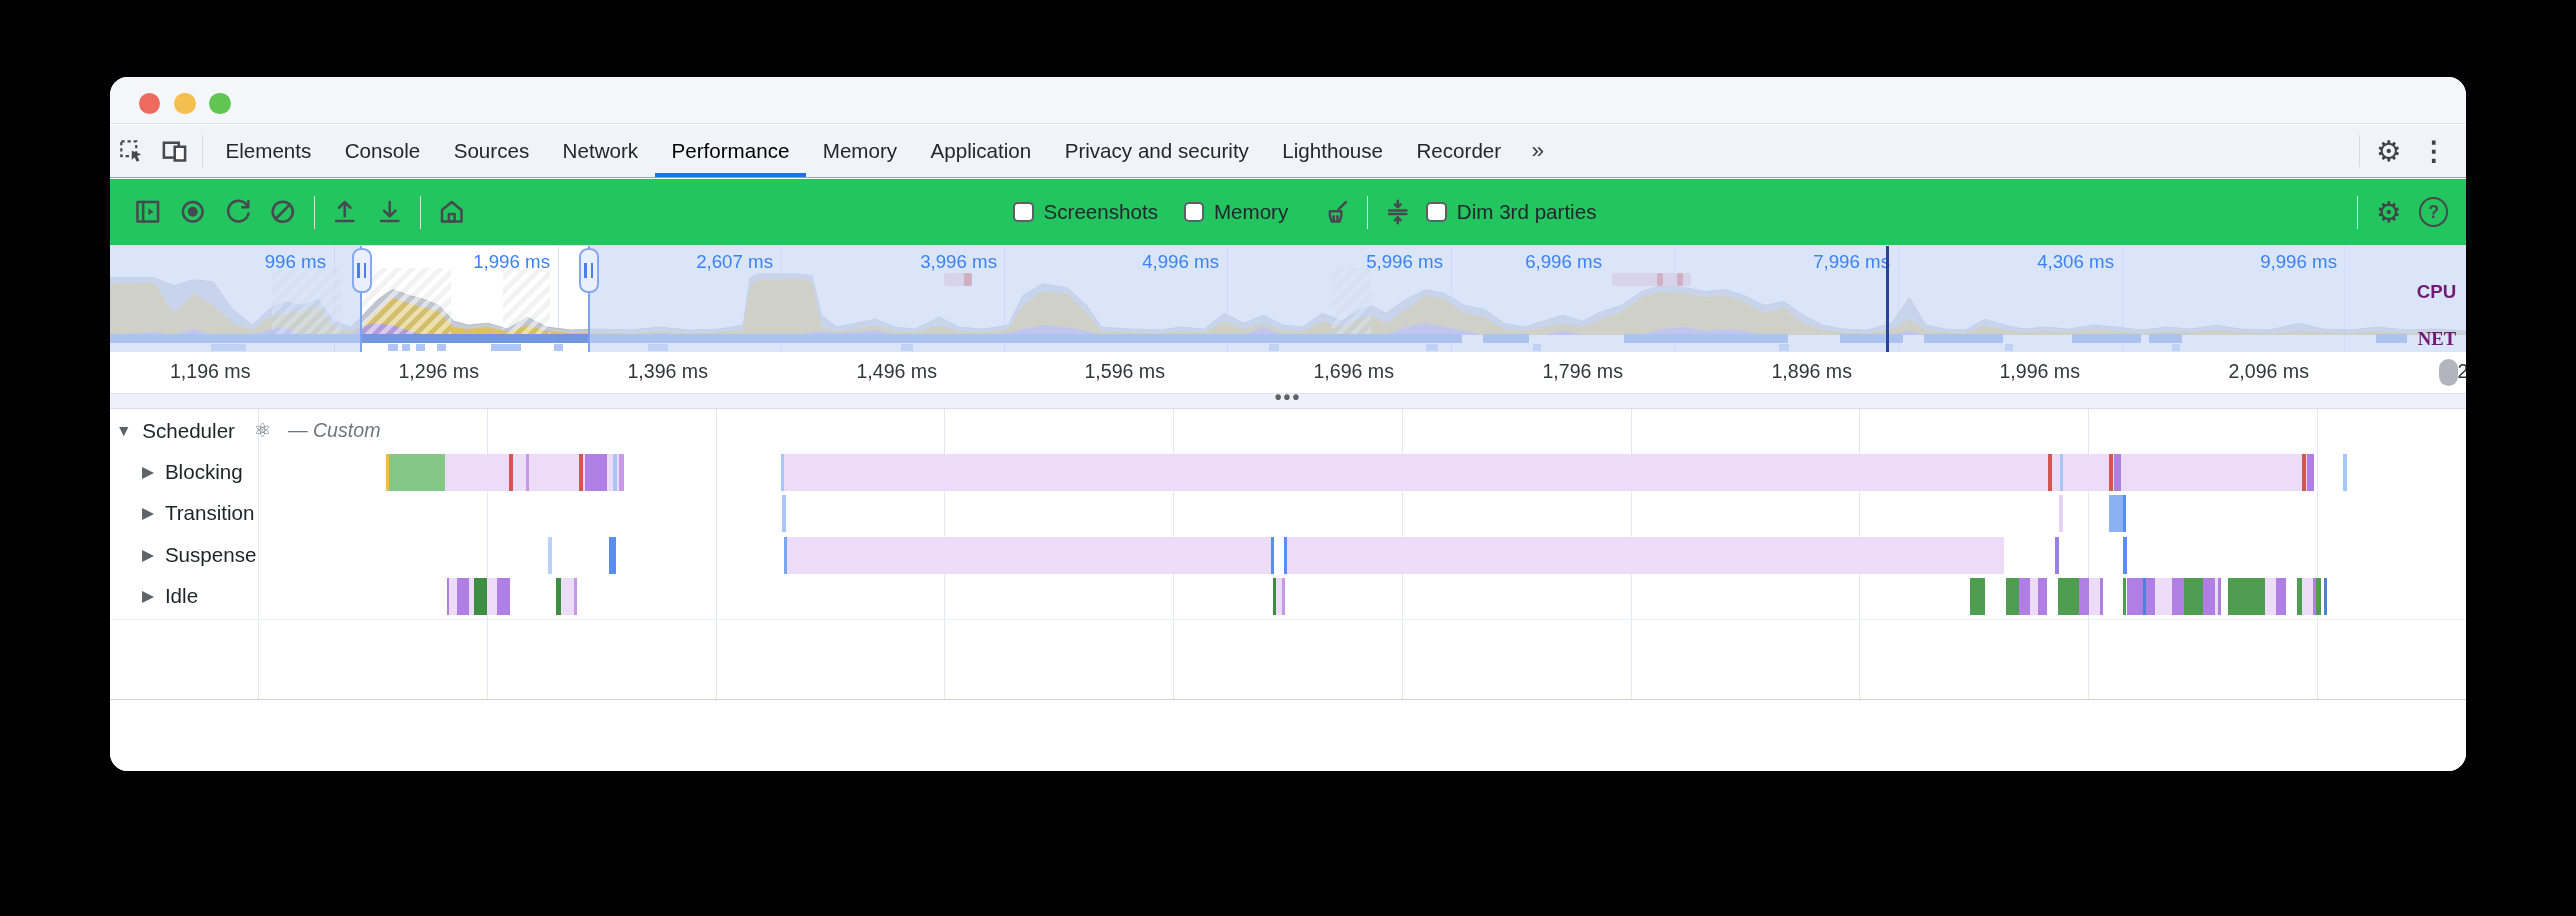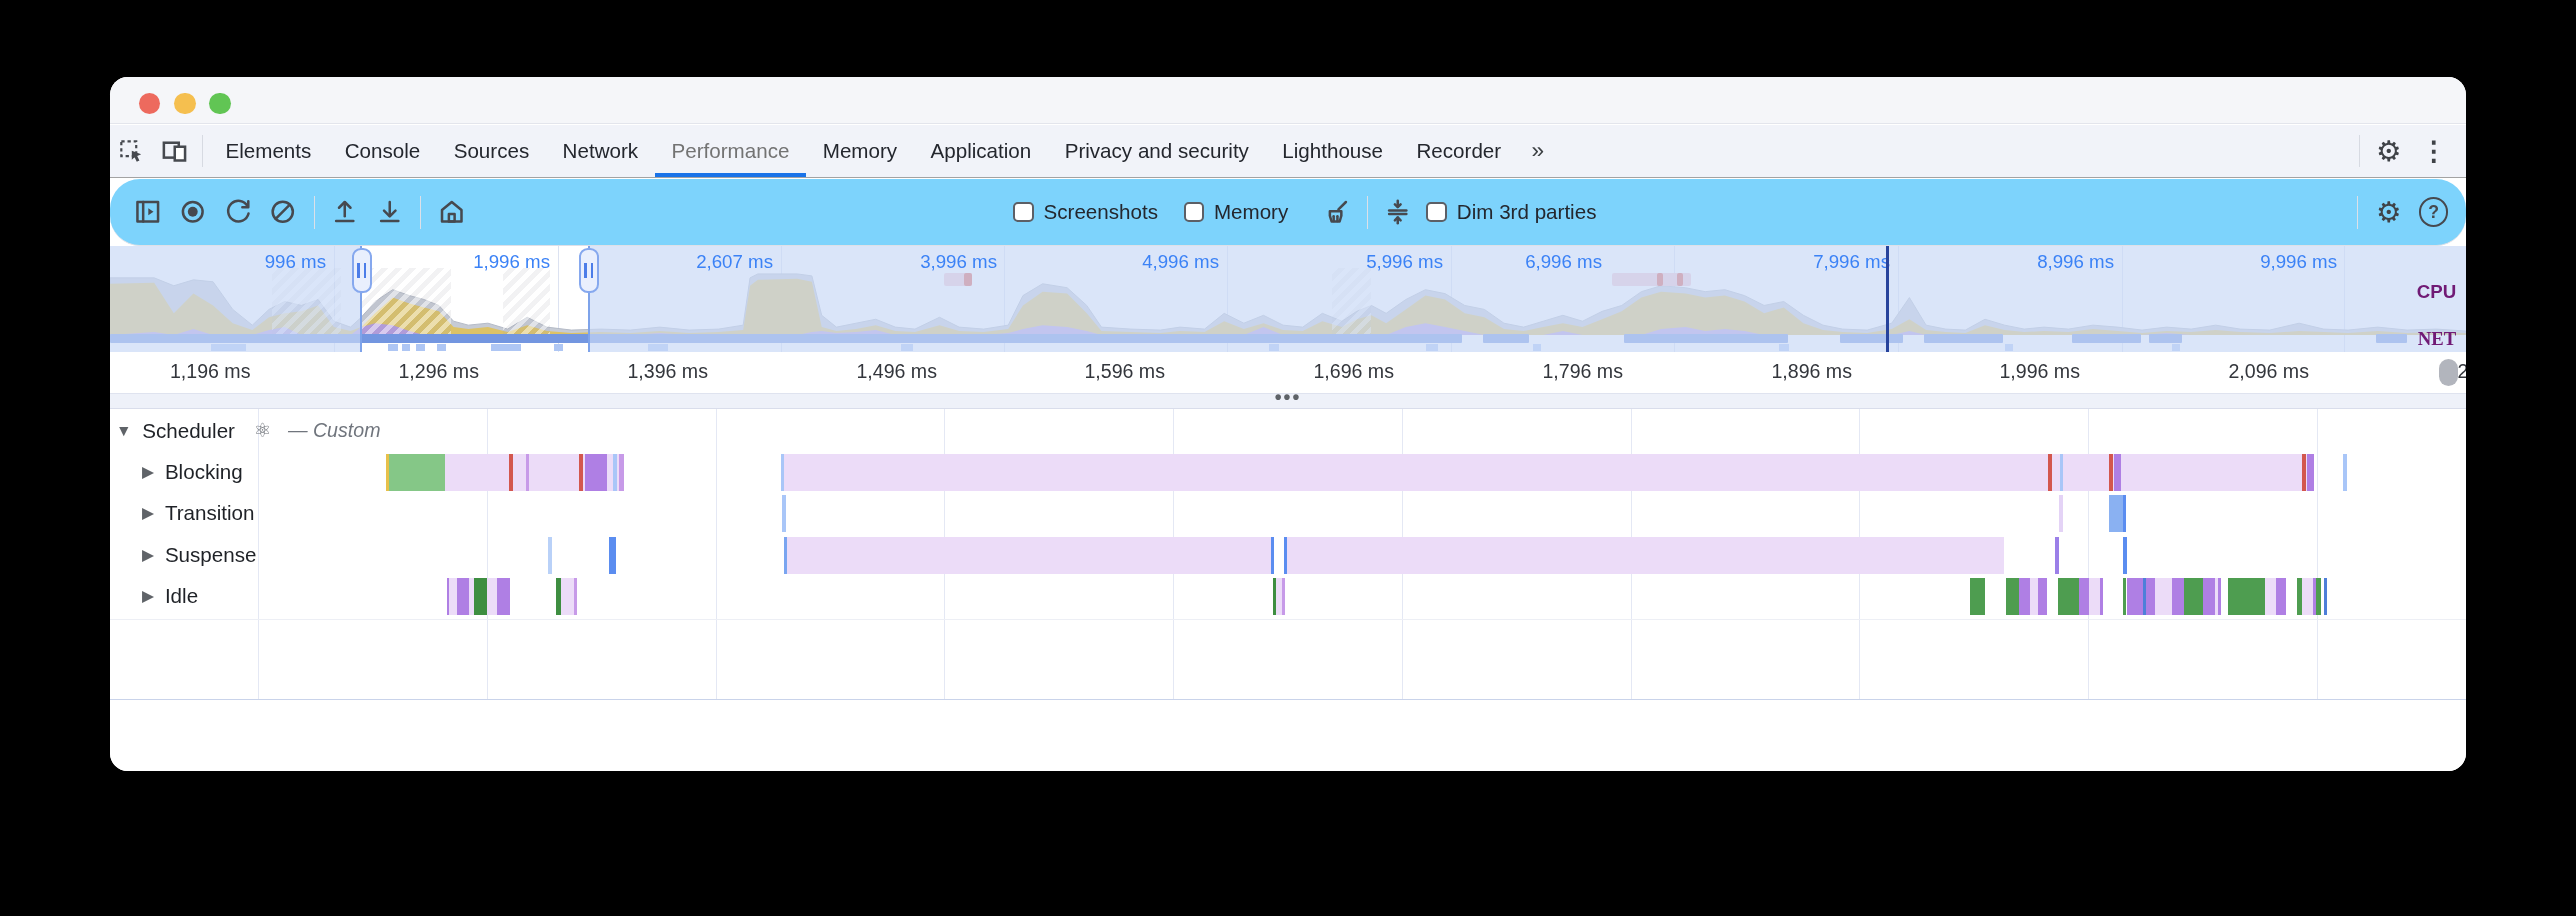--- a/index.html
+++ b/index.html
@@ -8,27 +8,27 @@
   #window{position:absolute;left:110px;top:77px;width:2356px;height:694px;background:#fff;border-radius:17.7px;overflow:hidden;box-shadow:0 23.6px 69px rgba(0,0,0,.6);}
   
   .titlebar{position:absolute;left:0;top:0;width:100%;height:47px;background:#f5f6f9;border-bottom:1px solid #e3e5ec;}
   .tl{position:absolute;top:15.7px;width:21.6px;height:21.6px;border-radius:50%;}
   
   .tabbar{position:absolute;left:0;top:48px;width:100%;height:53px;background:#f1f3f9;border-bottom:1px solid #a3a3a3;display:flex;align-items:stretch;}
   .tb-icon{width:43px;display:flex;align-items:center;justify-content:center;cursor:pointer;flex:0 0 auto;}
   .tb-icon svg{display:block;}
   .vsep{width:1px;background:#d7dae2;margin:9.8px 5.9px;flex:0 0 auto;}
   .tab{display:flex;align-items:center;padding:0 16.7px;font-size:20.6px;color:#24272e;cursor:pointer;flex:0 0 auto;white-space:nowrap;}
-  .tab.active{color:#737373;box-shadow:inset 0 -3.9px 0 #1a73e8;}
+  .tab.active{color:#000000;box-shadow:inset 0 -3.9px 0 #1a73e8;}
   .more-tabs{display:flex;align-items:center;padding:0 13.7px;font-size:22.6px;color:#3c4043;cursor:pointer;letter-spacing:-2px;}
   .tabbar-right{margin-left:auto;display:flex;align-items:stretch;padding-right:9.8px;}
   .glyph-btn{display:flex;align-items:center;justify-content:center;width:45px;color:#3f4247;font-size:28.5px;cursor:pointer;}
   .kebab{font-size:26.5px;font-weight:bold;}
   
-  .toolbar{position:absolute;left:0;top:102px;width:100%;height:67px;background:#7dd3fc;border-bottom:1px solid #dde0e8;display:flex;align-items:center;padding:0 9.8px 0 15.7px;border-radius:30px;}
+  .toolbar{position:absolute;left:0;top:102px;width:100%;height:67px;background:#22c55e;border-bottom:1px solid #dde0e8;display:flex;align-items:center;padding:0 9.8px 0 15.7px;}
   .icon-btn{width:45px;height:45px;display:flex;align-items:center;justify-content:center;cursor:pointer;flex:0 0 auto;}
   .icon-btn svg{stroke:#46494f;fill:none;stroke-width:2.2;stroke-linecap:round;stroke-linejoin:round;}
   .tsep{width:1px;height:33px;background:#dde0e8;margin:0 7.9px;flex:0 0 auto;}
   .spacer1{flex:1.0;} .spacer2{flex:1.35;}
   .chk-group{display:flex;align-items:center;margin-right:25.5px;cursor:pointer;flex:0 0 auto;}
   .chk{width:20.6px;height:20.6px;border:2.4px solid #5c5f66;border-radius:4.9px;background:#fff;margin-right:9.8px;flex:0 0 auto;}
   .chk-label{font-size:20.6px;color:#24272e;white-space:nowrap;}
   .help-btn{width:29.5px;height:29.5px;border:2.4px solid #46494f;border-radius:50%;display:flex;align-items:center;justify-content:center;font-size:17.7px;font-weight:bold;color:#46494f;cursor:pointer;}
   
   .overview{position:absolute;left:0;top:169px;width:100%;height:106px;background:#fff;overflow:hidden;}
@@ -275,21 +275,21 @@
         </div>
     <div>
           <div class="ov-label" style="left: 49px;">996 ms</div>
           <div class="ov-label" style="left: 273px;">1,996 ms</div>
           <div class="ov-label" style="left: 496px;">2,607 ms</div>
           <div class="ov-label" style="left: 720px;">3,996 ms</div>
           <div class="ov-label" style="left: 942px;">4,996 ms</div>
           <div class="ov-label" style="left: 1166px;">5,996 ms</div>
           <div class="ov-label" style="left: 1325px; text-align: right;">6,996 ms</div>
           <div class="ov-label" style="left: 1613px;">7,996 ms</div>
-          <div class="ov-label" style="left: 1837px;">8,996 ms</div>
+          <div class="ov-label" style="left: 1837px;">4,306 ms</div>
           <div class="ov-label" style="left: 2060px;">9,996 ms</div>
         </div>
     <div class="cpu-net-lab" style="top:35px;">CPU</div>
     <div class="cpu-net-lab" style="top:82px;font-family:Liberation Serif, serif;">NET</div>
     <div class="playhead" style="left:1776px;"></div>
   </div>
 
   <div class="ruler">
     <div>
           <div class="tick-label" style="left: -26.5px;">1,196 ms</div>

